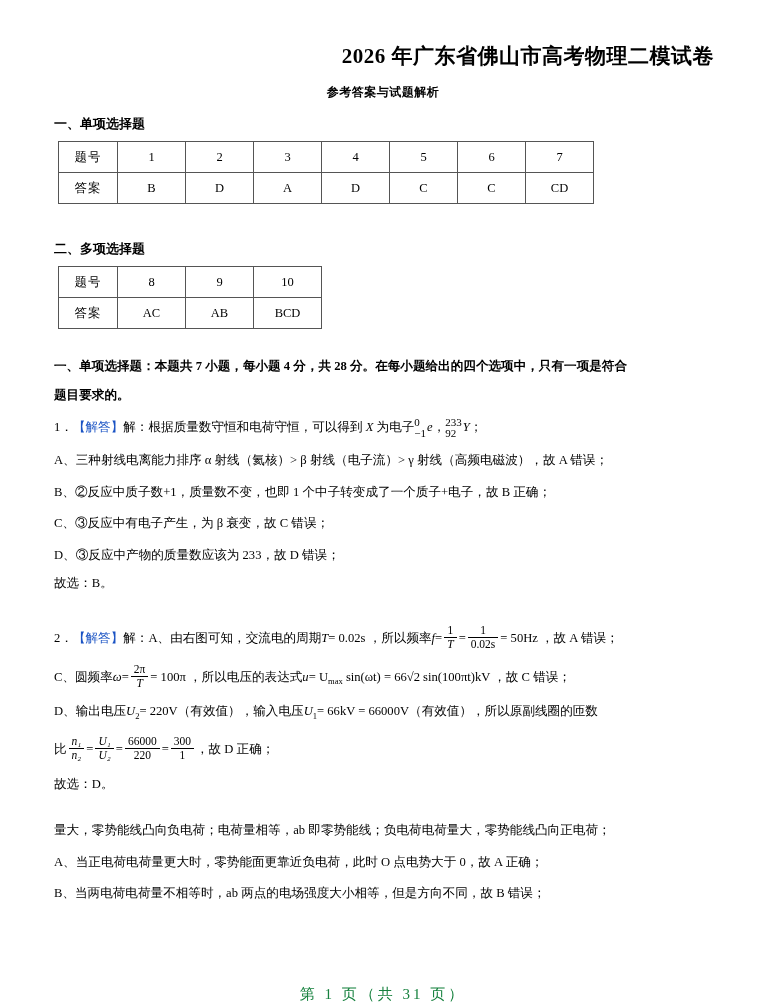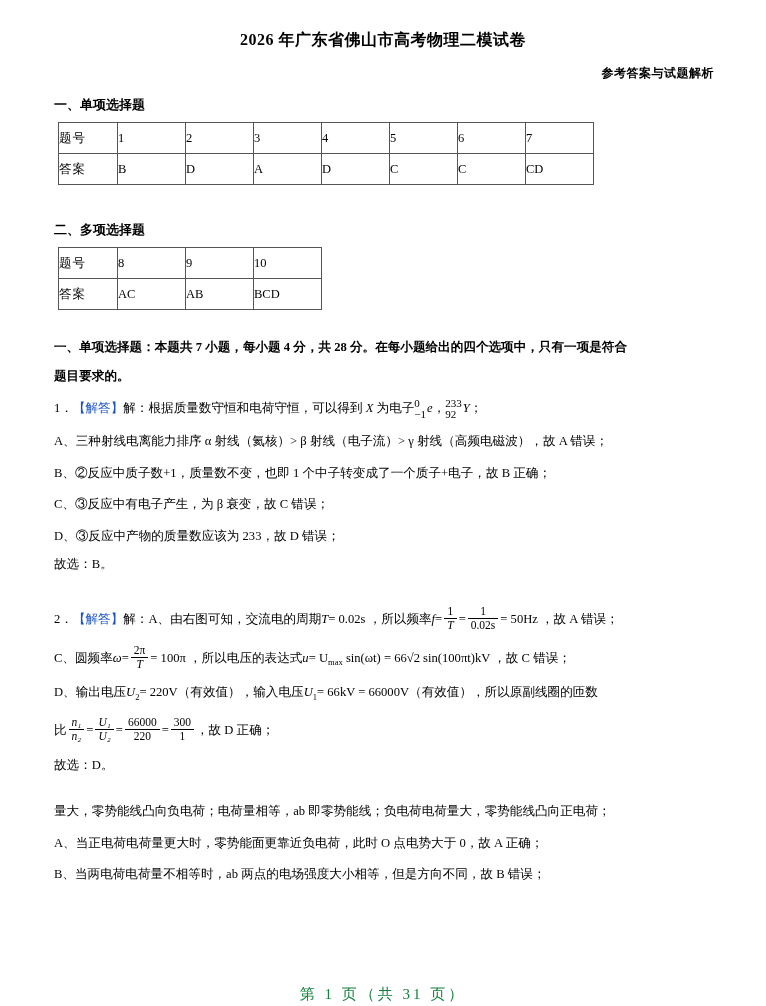--- a/index.html
+++ b/index.html
@@ -16,47 +16,47 @@
     position: relative;
   }
   .page {
     width: 766px;
     height: 1006px;
     box-sizing: border-box;
     padding: 22px 52px 0 52px;
     position: relative;
   }
   .doc-title {
+    text-align: right;
+    font-weight: bold;
+    font-size: 21px;
+    letter-spacing: 0.5px;
+    margin: 20px 0 0 0;
+    font-family: "Liberation Serif", "DejaVu Serif", serif;
+  }
+  .doc-subtitle {
     text-align: center;
-    font-weight: bold;
-    font-size: 16px;
-    letter-spacing: 0.5px;
-    margin: 8px 0 0 0;
-    font-family: "Liberation Serif", "DejaVu Serif", serif;
-  }
-  .doc-subtitle {
-    text-align: right;
     font-size: 12px;
     font-weight: bold;
     margin-top: 14px;
     letter-spacing: 0.5px;
   }
   .section-heading {
     font-size: 13px;
     font-weight: bold;
     margin: 14px 0 8px 2px;
   }
   table.ans {
     border-collapse: collapse;
     margin-left: 6px;
     margin-bottom: 4px;
   }
   table.ans td {
     border: 1px solid #555555;
-    text-align: left;
+    text-align: center;
     vertical-align: middle;
     font-size: 12.5px;
     height: 30px;
     padding: 0;
   }
   table.ans td.label {
     width: 58px;
     letter-spacing: 1px;
   }
   table.ans td.cellw {

